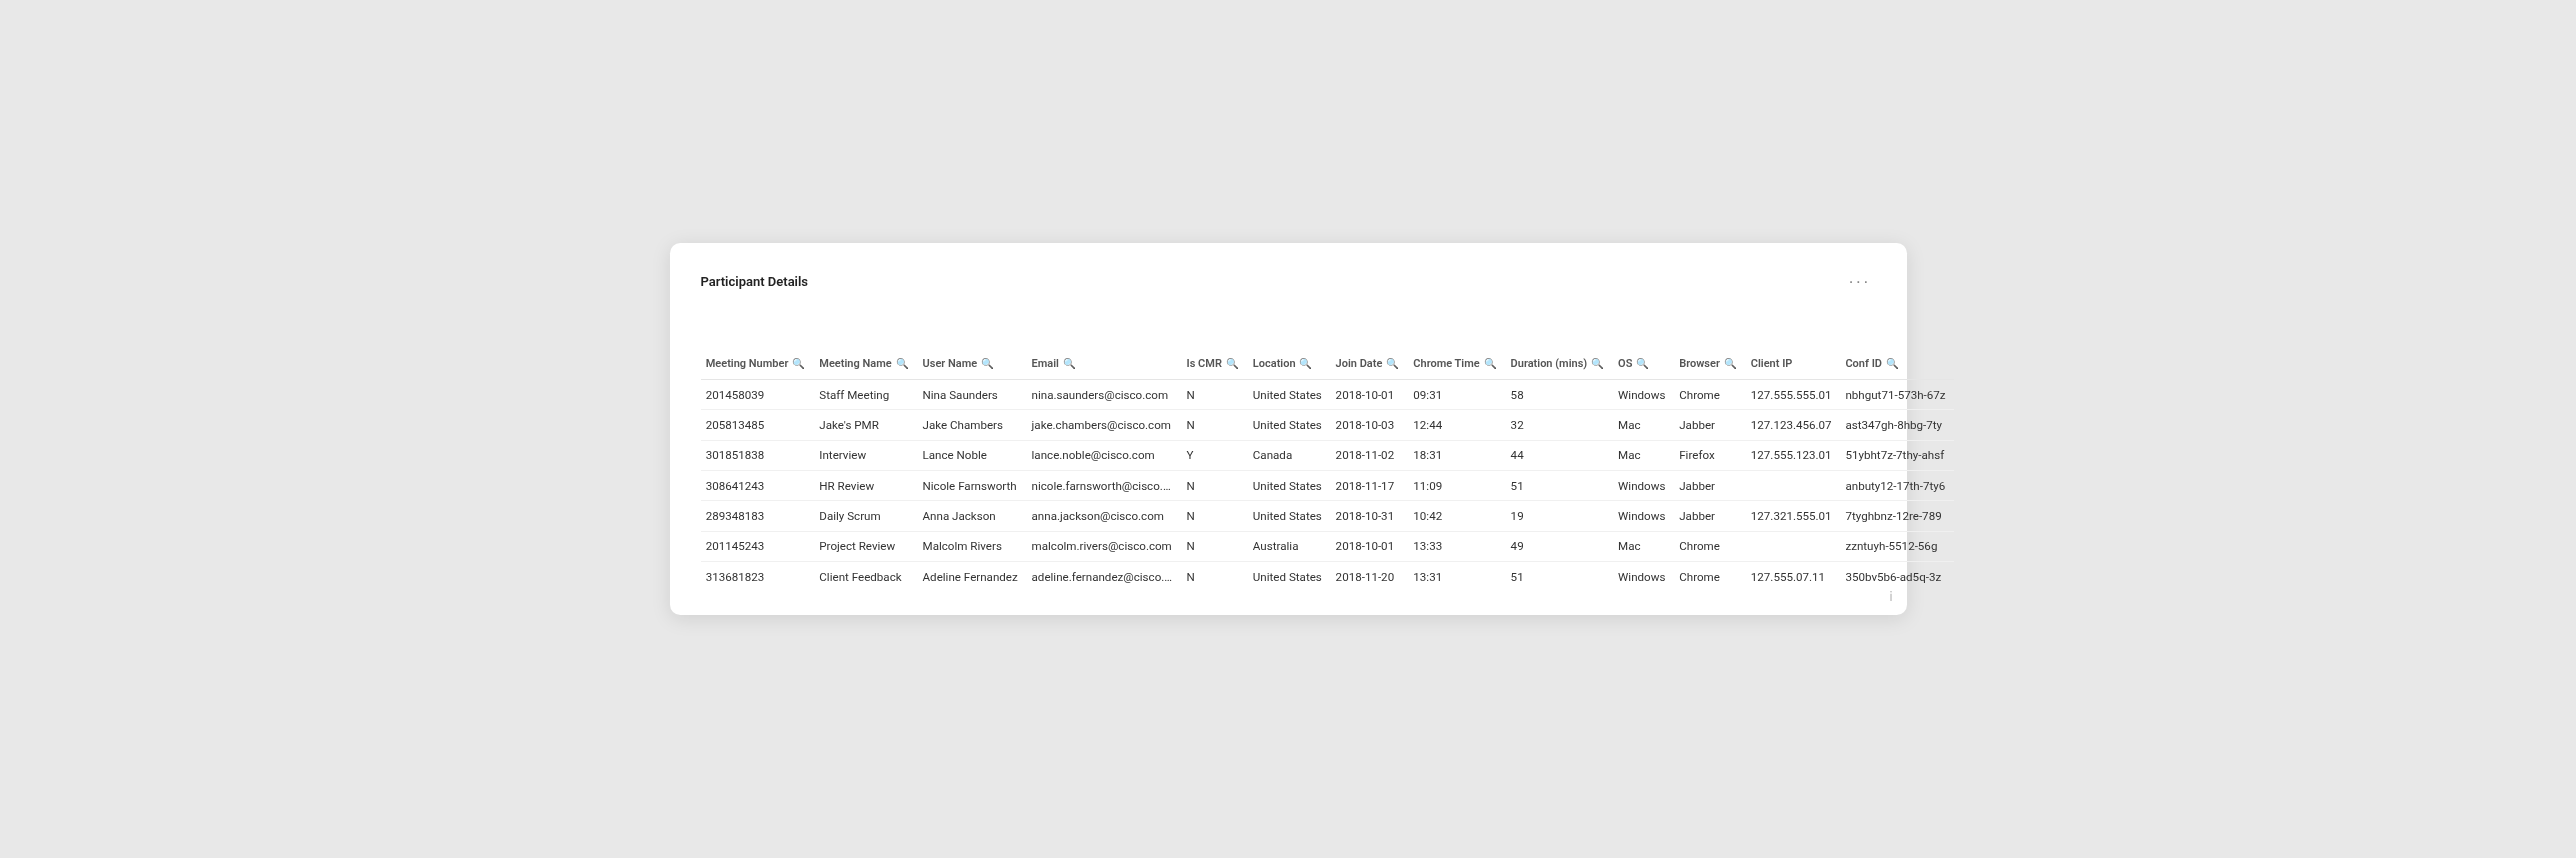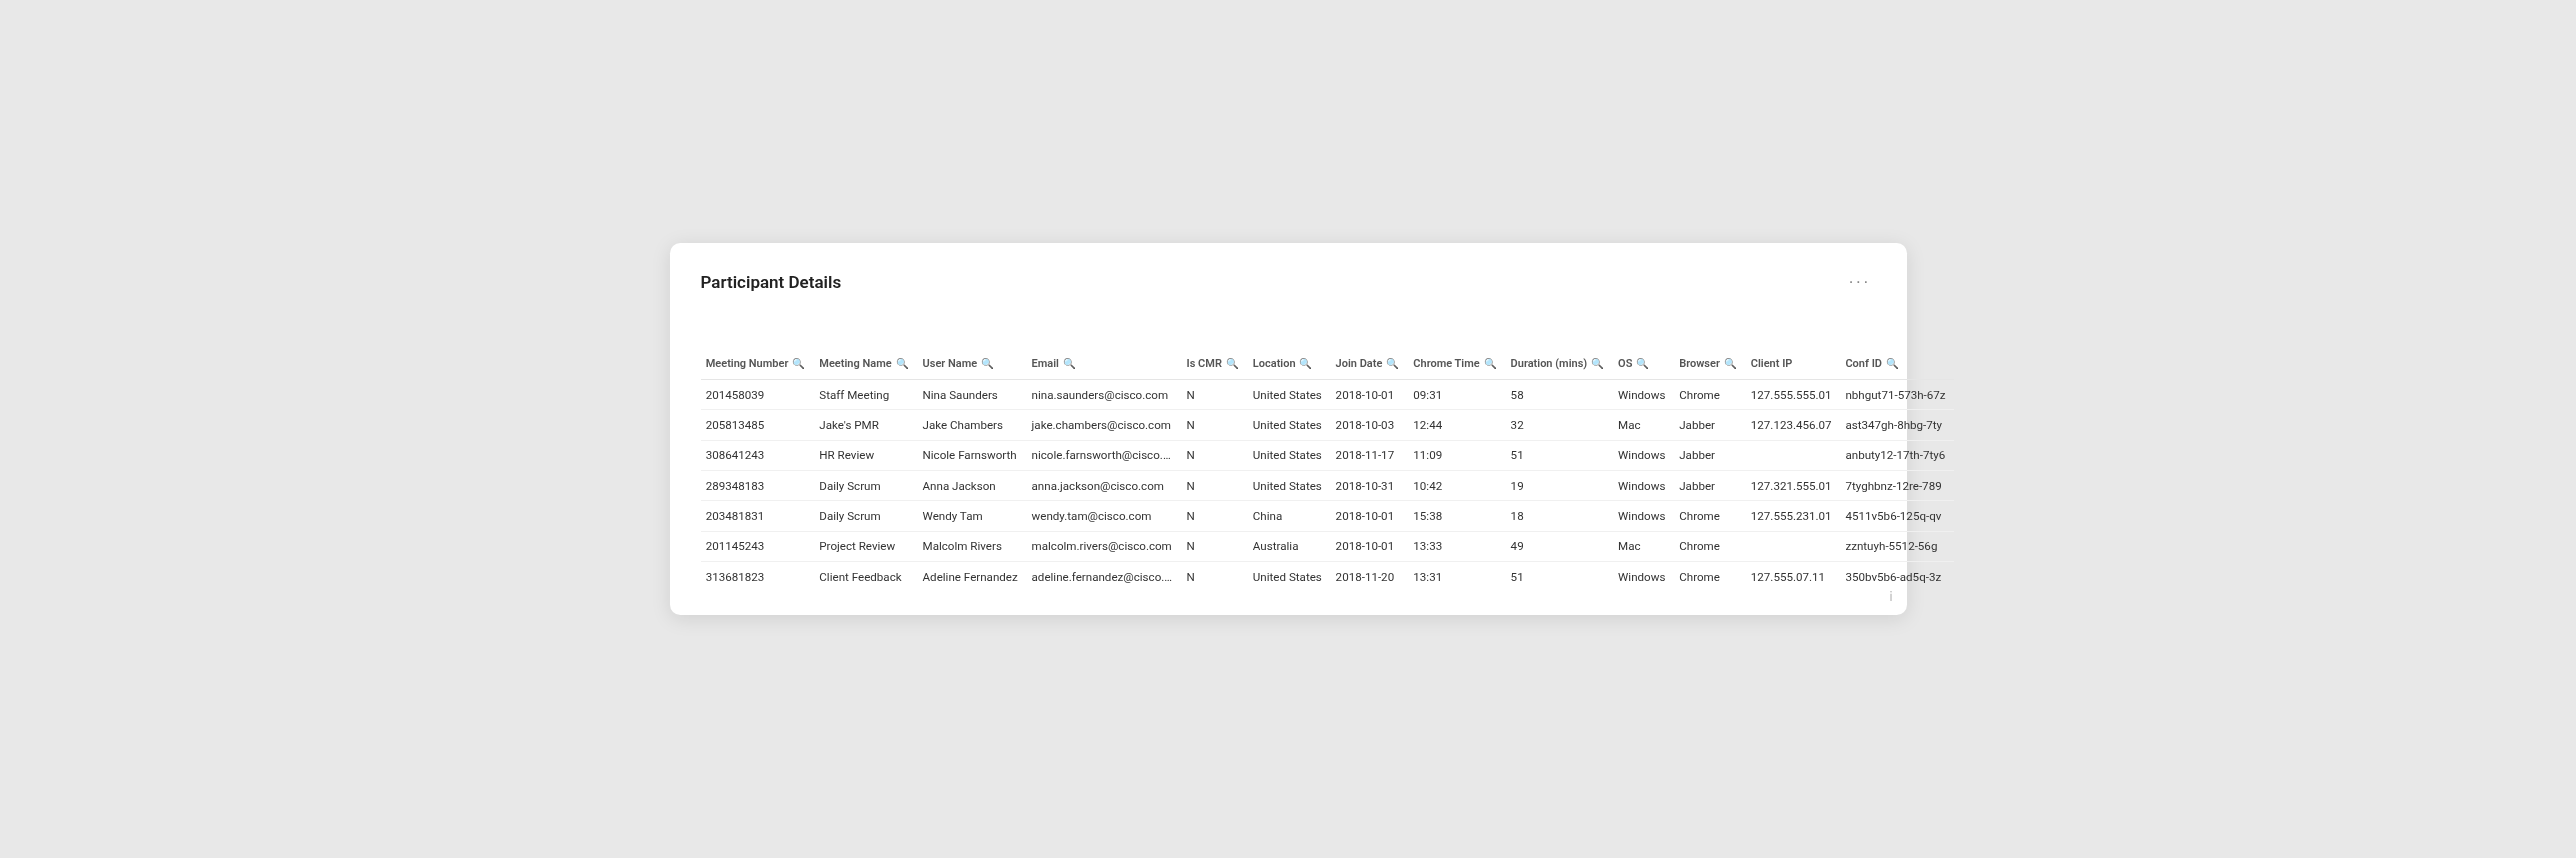--- a/index.html
+++ b/index.html
@@ -21,21 +21,21 @@
       max-width: 1237px;
       position: relative;
     }
     .card-header {
       display: flex;
       align-items: center;
       justify-content: space-between;
       margin-bottom: 17px;
     }
     .card-title {
-      font-size: 17px;
+      font-size: 13px;
       font-weight: 600;
       color: #222;
     }
     .more-btn {
       background: none;
       border: none;
       cursor: pointer;
       color: #888;
       font-size: 17px;
       letter-spacing: 1.7px;
@@ -209,20 +209,35 @@
           <td>United States</td>
           <td>2018-10-03</td>
           <td>12:44</td>
           <td>32</td>
           <td>Mac</td>
           <td>Jabber</td>
           <td>127.123.456.07</td>
           <td>ast347gh-8hbg-7ty</td>
         </tr>
         <tr>
+          <td>301851838</td>
+          <td>Interview</td>
+          <td>Lance Noble</td>
+          <td>lance.noble@cisco.com</td>
+          <td>Y</td>
+          <td>Canada</td>
+          <td>2018-11-02</td>
+          <td>18:31</td>
+          <td>44</td>
+          <td>Mac</td>
+          <td>Firefox</td>
+          <td>127.555.123.01</td>
+          <td>51ybht7z-7thy-ahsf</td>
+        </tr>
+        <tr>
           <td>308641243</td>
           <td>HR Review</td>
           <td>Nicole Farnsworth</td>
           <td>nicole.farnsworth@cisco.com</td>
           <td>N</td>
           <td>United States</td>
           <td>2018-11-17</td>
           <td>11:09</td>
           <td>51</td>
           <td>Windows</td>
@@ -237,35 +252,20 @@
           <td>anna.jackson@cisco.com</td>
           <td>N</td>
           <td>United States</td>
           <td>2018-10-31</td>
           <td>10:42</td>
           <td>19</td>
           <td>Windows</td>
           <td>Jabber</td>
           <td>127.321.555.01</td>
           <td>7tyghbnz-12re-789</td>
-        </tr>
-        <tr>
-          <td>203481831</td>
-          <td>Daily Scrum</td>
-          <td>Wendy Tam</td>
-          <td>wendy.tam@cisco.com</td>
-          <td>N</td>
-          <td>China</td>
-          <td>2018-10-01</td>
-          <td>15:38</td>
-          <td>18</td>
-          <td>Windows</td>
-          <td>Chrome</td>
-          <td>127.555.231.01</td>
-          <td>4511v5b6-125q-qv</td>
         </tr>
         <tr>
           <td>201145243</td>
           <td>Project Review</td>
           <td>Malcolm Rivers</td>
           <td>malcolm.rivers@cisco.com</td>
           <td>N</td>
           <td>Australia</td>
           <td>2018-10-01</td>
           <td>13:33</td>

